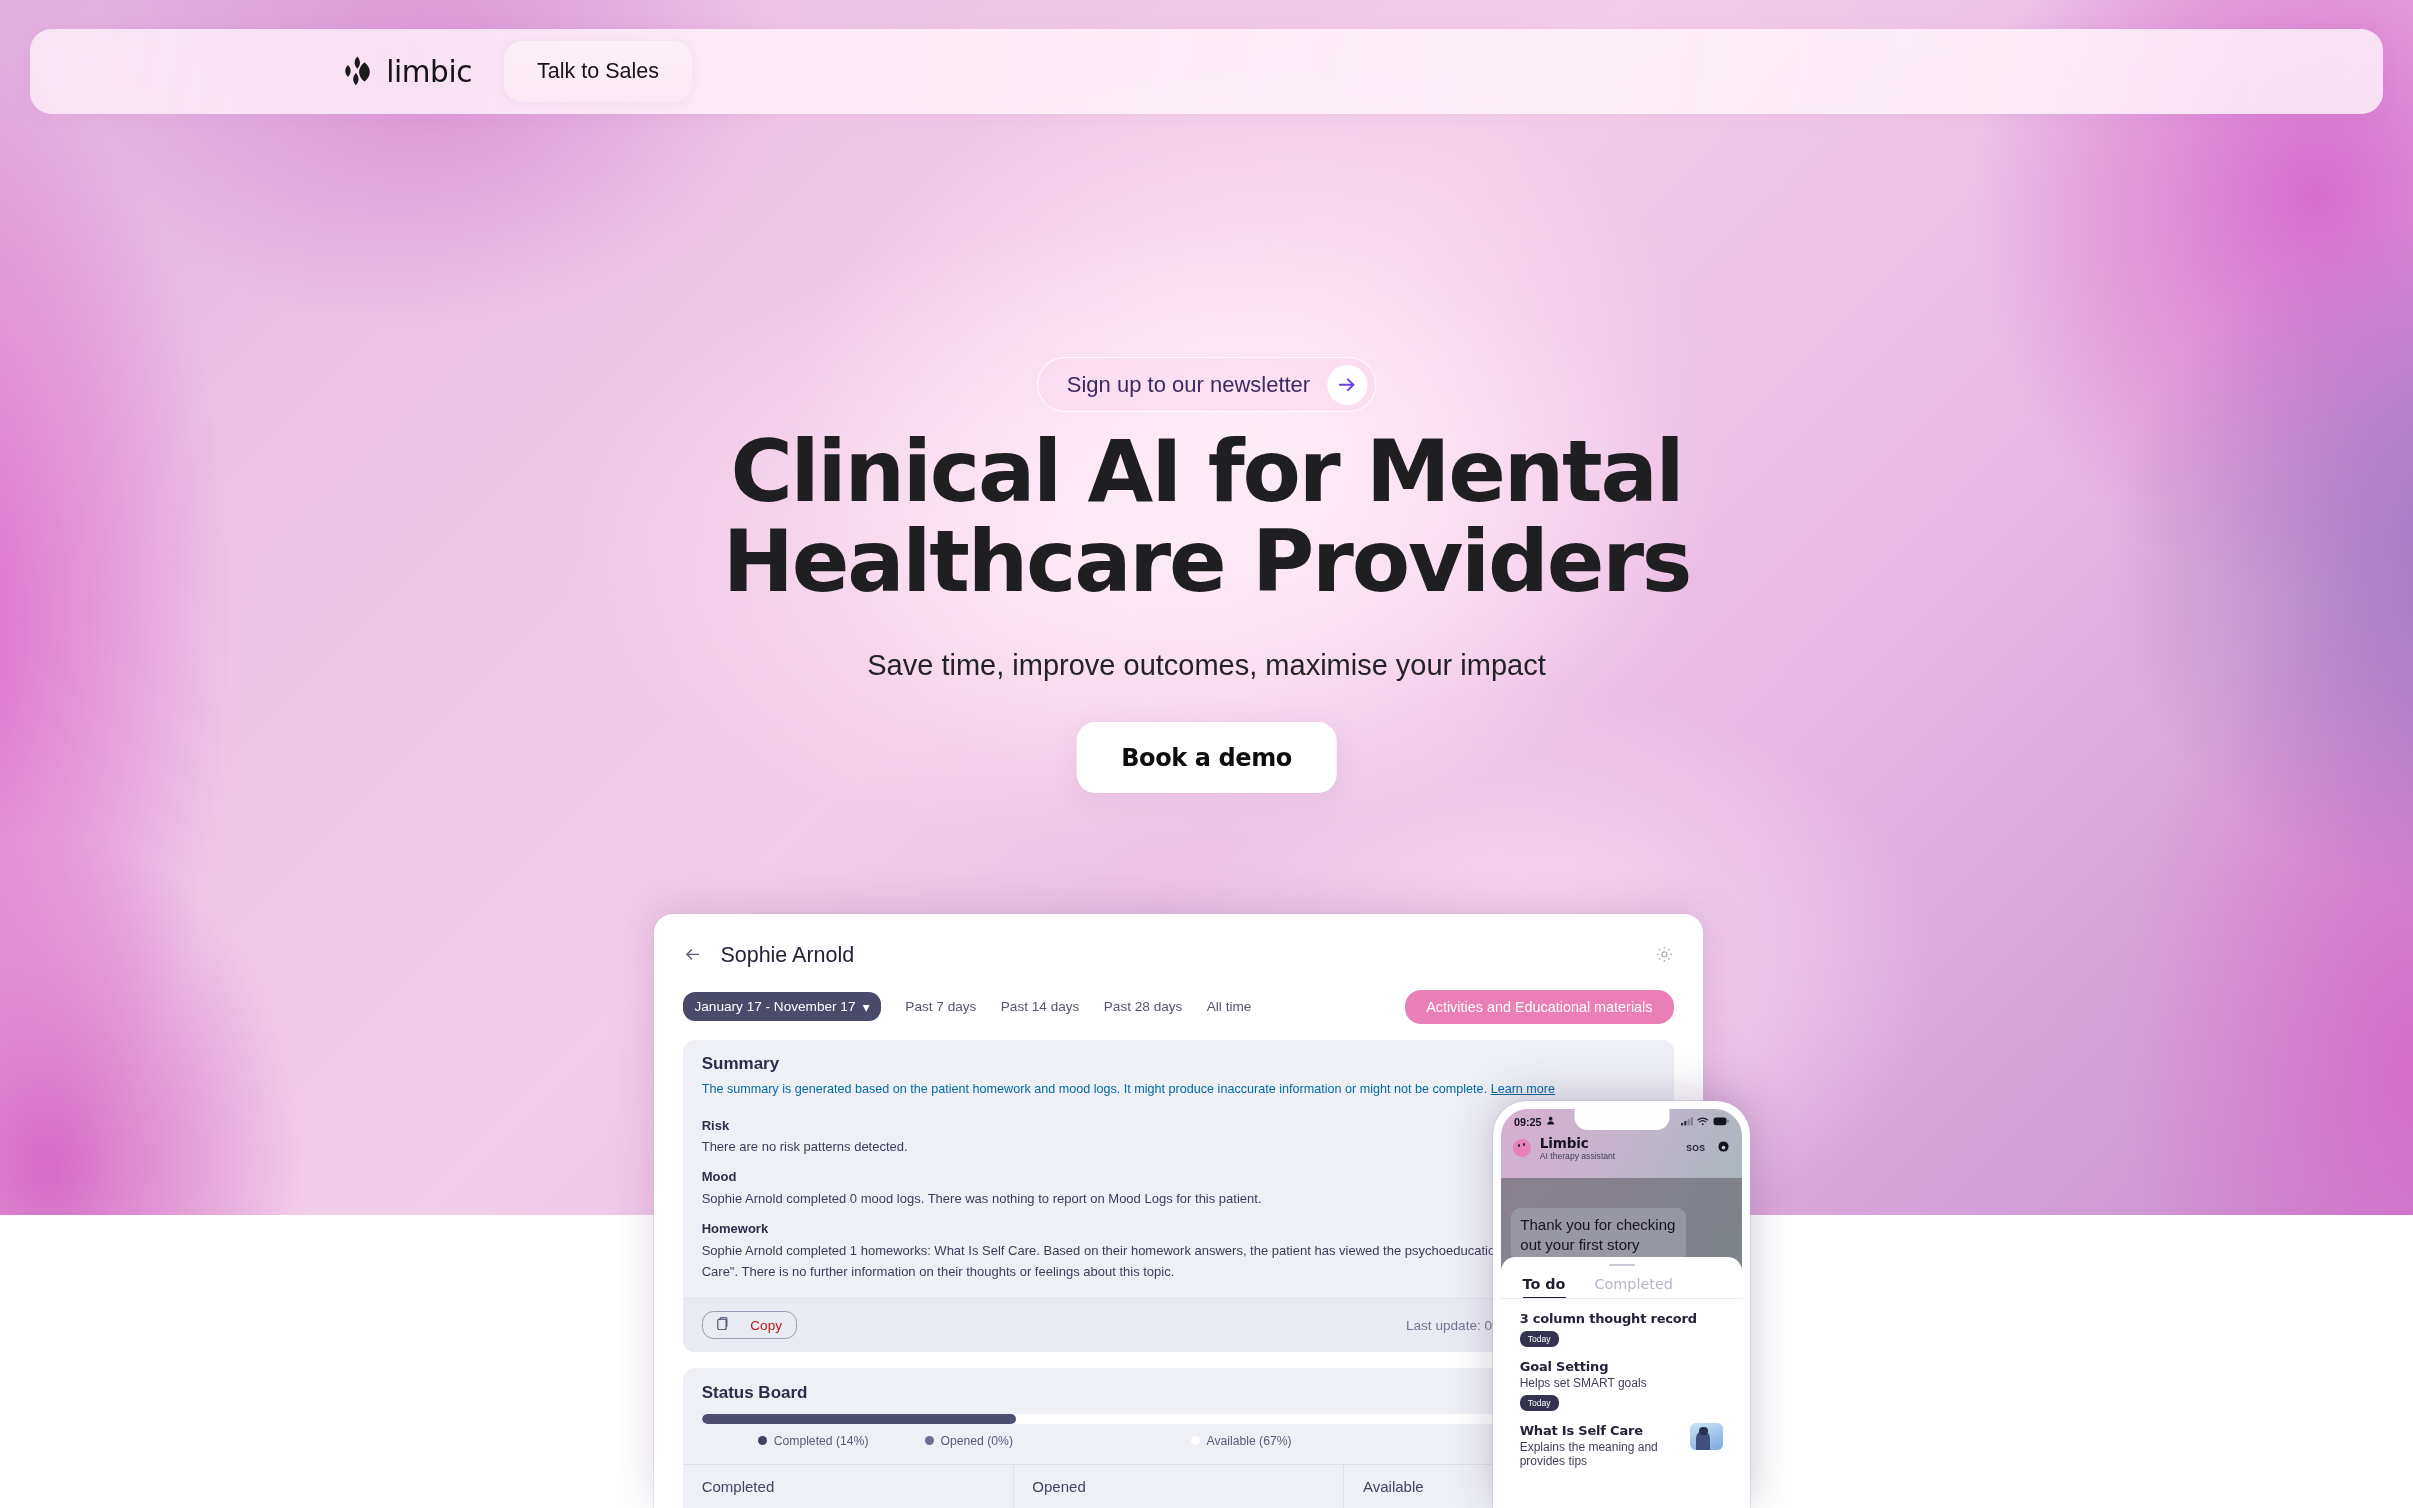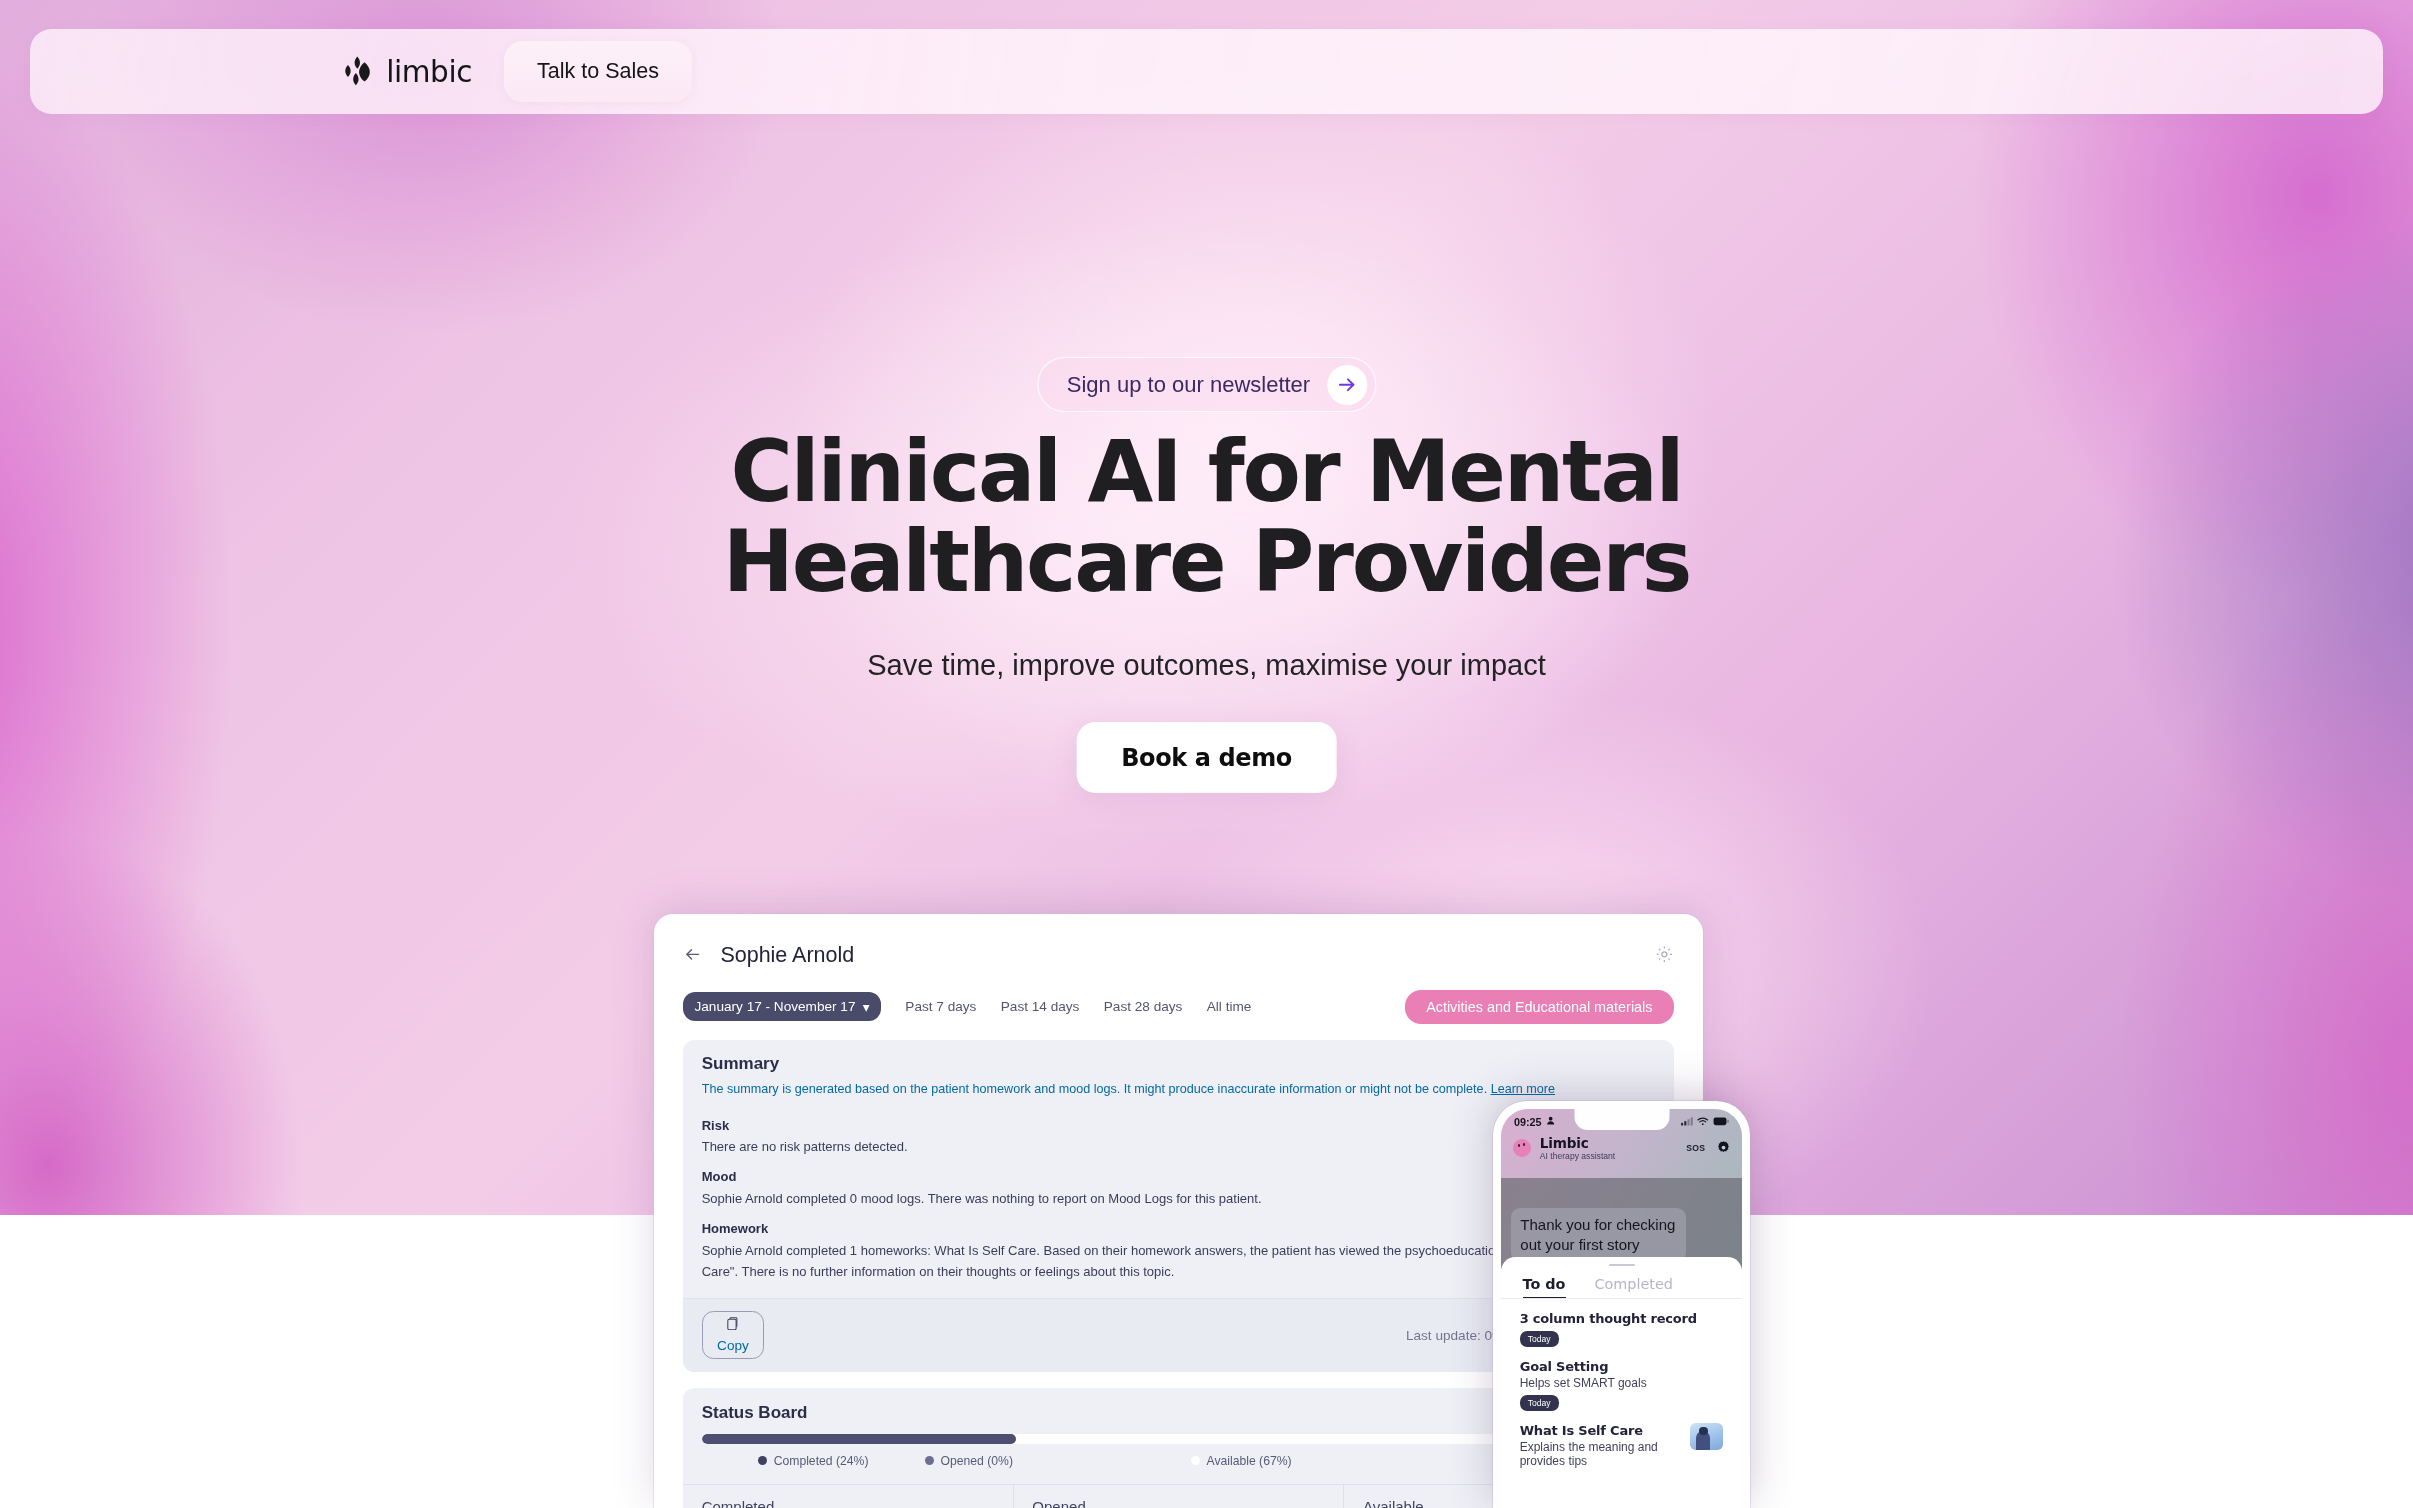--- a/index.html
+++ b/index.html
@@ -111,21 +111,21 @@
   .card-note u { text-decoration:underline; cursor:pointer; }
   .sec-h { font-size:13px; font-weight:700; color:#2d2d4a; padding:11.5px 18.7px 0 18.7px; }
   .sec-p { font-size:13px; color:#3c3c5a; line-height:1.65; padding:3.6px 18.7px 0 18.7px; }
   .sec-p.last { padding-bottom:16px; }
   #summary-footer {
     display:flex; align-items:center; padding:11.5px 18.7px 13px 18.7px;
     border-top:0.7px solid #dfe2ec; background:#e9ebf3; border-radius:0 0 11.5px 11.5px;
   }
   #copy-btn {
     border:0.7px solid #9a9ab4; border-radius:11.5px; padding:5px 14.4px; font-size:13.6px;
-    color:#0369a1; display:flex; align-items:center; gap:5px; cursor:pointer;flex-direction:column;
+    color:#b91c1c; display:flex; align-items:center; gap:21px; cursor:pointer;
   }
   #summary-meta { margin-left:auto; font-size:13.6px; color:#75758f; }
   #summary-meta u { text-decoration:underline; color:#4a4a68; cursor:pointer; }
 
   
   #progress-track { height:9.3px; border-radius:5.7px; background:#fff; margin:10px 18.7px 0 18.7px; overflow:hidden; }
   #progress-fill { height:100%; background:#4e4e72; border-radius:5.7px; }
   #legend { display:flex; padding:10px 18.7px 0 18.7px; font-size:12.2px; color:#5a5a78; }
   .leg { display:flex; align-items:center; gap:6.5px; }
   .dot { width:9.3px;height:9.3px;border-radius:50%; flex:0 0 auto;}
@@ -274,21 +274,21 @@
   </div>
 
   <div class="card">
     <div class="card-h" style="padding-bottom:1.4px">Status Board</div>
     <div id="progress-track">
       <div id="progress-fill" style="width: 33%;"></div>
     </div>
     <div id="legend">
       <span class="leg" style="flex:0 0 223px;justify-content:center">
         <i class="dot" style="background: rgb(64, 64, 95);"></i>
-        <span>Completed (24%)</span>
+        <span>Completed (14%)</span>
       </span>
       <span class="leg" style="flex:0 0 266px">
         <i class="dot" style="background: rgb(109, 109, 146);"></i>
         <span>Opened (0%)</span>
       </span>
       <span class="leg">
         <i class="dot" style="background: rgb(255, 255, 255);"></i>
         <span>Available (67%)</span>
       </span>
     </div>

